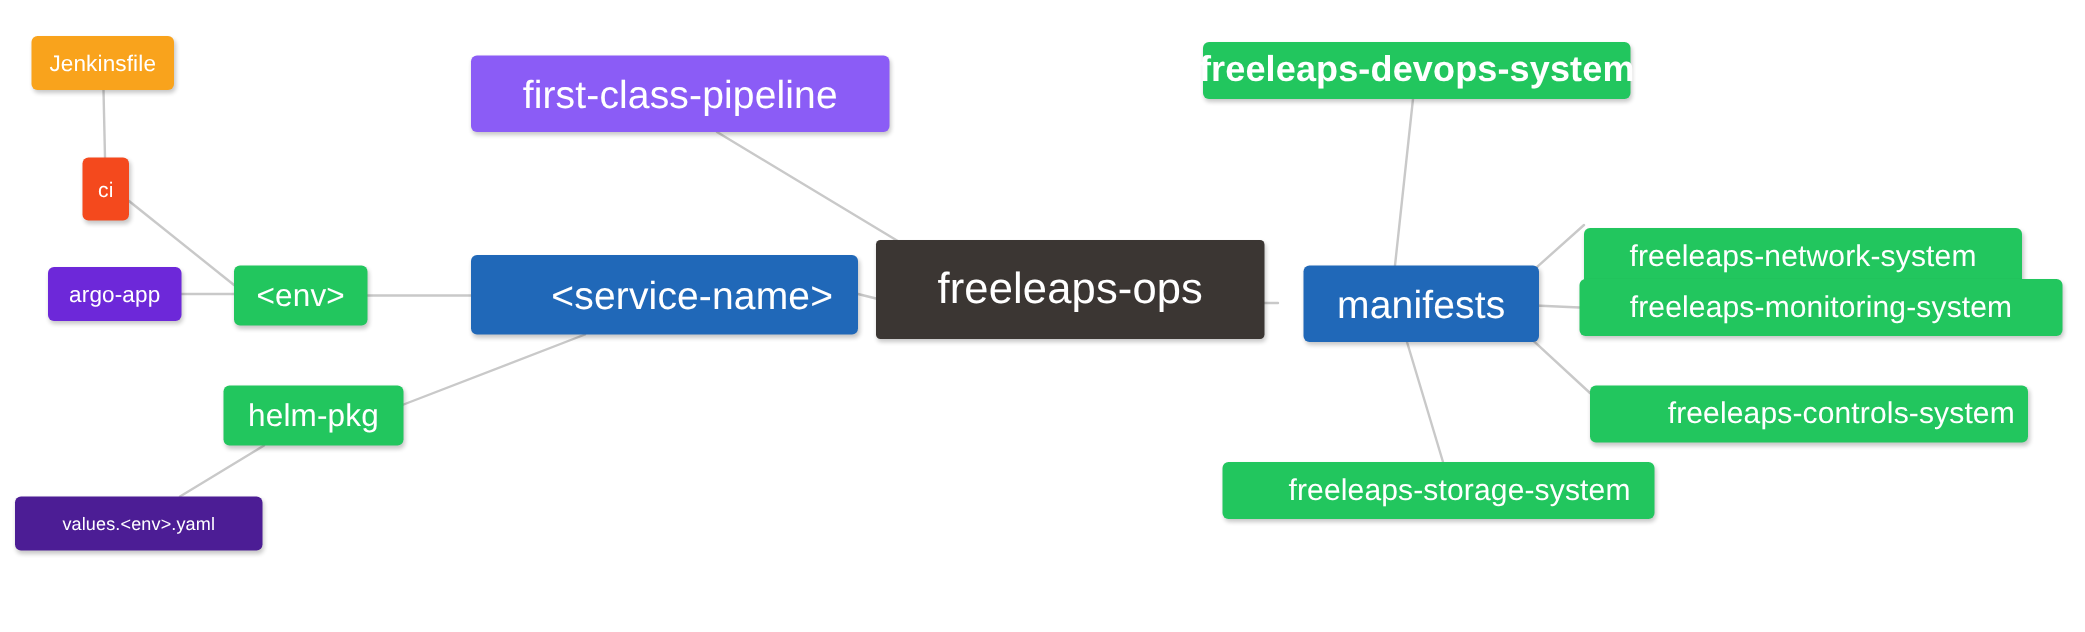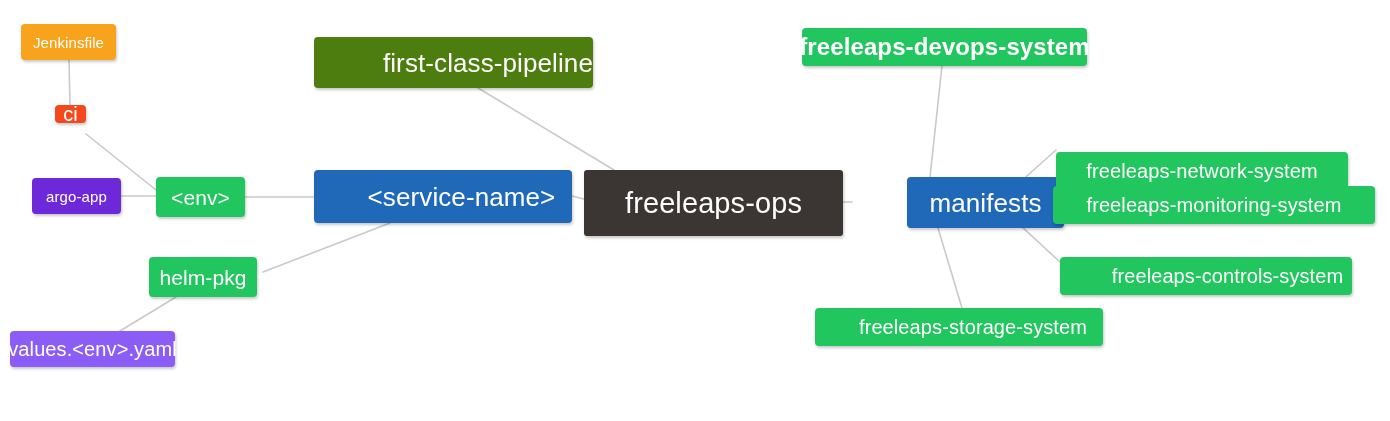--- a/index.html
+++ b/index.html
@@ -55,48 +55,48 @@
       <line x1="69" y1="60" x2="70" y2="105" stroke="#c9c9c9" stroke-width="1.6" stroke-linecap="round"></line>
       <line x1="121" y1="196" x2="156" y2="196" stroke="#c9c9c9" stroke-width="1.6" stroke-linecap="round"></line>
       <line x1="120" y1="331" x2="176" y2="297" stroke="#c9c9c9" stroke-width="1.6" stroke-linecap="round"></line>
       <line x1="930" y1="177" x2="942" y2="66" stroke="#c9c9c9" stroke-width="1.6" stroke-linecap="round"></line>
       <line x1="1009" y1="192" x2="1056" y2="150" stroke="#c9c9c9" stroke-width="1.6" stroke-linecap="round"></line>
       <line x1="1009" y1="203" x2="1053" y2="205" stroke="#c9c9c9" stroke-width="1.6" stroke-linecap="round"></line>
       <line x1="1009" y1="215" x2="1060" y2="262" stroke="#c9c9c9" stroke-width="1.6" stroke-linecap="round"></line>
       <line x1="938" y1="228" x2="962" y2="308" stroke="#c9c9c9" stroke-width="1.6" stroke-linecap="round"></line>
     </svg>
   <div id="node-layer">
-      <div class="node" style="left: 584px; top: 170px; width: 259px; height: 66px; background: rgb(59, 54, 51); border-radius: 3px; font-size: 29px;">
+      <div class="node" style="left: 584px; top: 160px; width: 259px; height: 66px; background: rgb(59, 54, 51); border-radius: 3px; font-size: 29px;">
         <span class="node-label">freeleaps-ops</span>
       </div>
       <div class="node" style="left: 314px; top: 170px; width: 258px; height: 53px; background: rgb(32, 104, 184); border-radius: 4px; font-size: 26px; padding-left: 37px;">
         <span class="node-label">&lt;service-name&gt;</span>
       </div>
-      <div class="node" style="left: 314px; top: 37px; width: 279px; height: 51px; background: #4d7c0f; border-radius: 4px; font-size: 26px; justify-content: flex-end;">
+      <div class="node" style="left: 314px; top: 37px; width: 279px; height: 51px; background: #8b5cf6; border-radius: 4px; font-size: 26px;">
         <span class="node-label">first-class-pipeline</span>
       </div>
-      <div class="node" style="left: 869px; top: 177px; width: 157px; height: 51px; background: rgb(32, 104, 184); border-radius: 4px; font-size: 26px; margin-left: 38px;">
+      <div class="node" style="left: 869px; top: 177px; width: 157px; height: 51px; background: rgb(32, 104, 184); border-radius: 4px; font-size: 26px;">
         <span class="node-label">manifests</span>
       </div>
       <div class="node" style="left: 156px; top: 177px; width: 89px; height: 40px; background: rgb(34, 198, 94); border-radius: 4px; font-size: 21px; text-align: right;">
         <span class="node-label">&lt;env&gt;</span>
       </div>
-      <div class="node" style="left: 149px; top: 257px; width: 108px; height: 40px; background: rgb(34, 198, 94); border-radius: 4px; font-size: 21px;">
+      <div class="node" style="left: 149px; top: 257px; width: 120px; height: 40px; background: rgb(34, 198, 94); border-radius: 4px; font-size: 21px;">
         <span class="node-label">helm-pkg</span>
       </div>
-      <div class="node" style="left: 55px; top: 105px; width: 31px; height: 18px; background: rgb(244, 73, 29); border-radius: 4px; font-size: 20px;">
+      <div class="node" style="left: 55px; top: 105px; width: 31px; height: 42px; background: rgb(244, 73, 29); border-radius: 4px; font-size: 14px;">
         <span class="node-label">ci</span>
       </div>
       <div class="node" style="left: 21px; top: 24px; width: 95px; height: 36px; background: rgb(249, 163, 28); border-radius: 4px; font-size: 15px;">
         <span class="node-label">Jenkinsfile</span>
       </div>
       <div class="node" style="left: 32px; top: 178px; width: 89px; height: 36px; background: #6d28d9; border-radius: 4px; font-size: 15px;">
         <span class="node-label">argo-app</span>
       </div>
-      <div class="node" style="left: 10px; top: 331px; width: 165px; height: 36px; background: #8b5cf6; border-radius: 4px; font-size: 20px;">
+      <div class="node" style="left: 10px; top: 331px; width: 165px; height: 36px; background: #4c1d95; border-radius: 4px; font-size: 12px;">
         <span class="node-label">values.&lt;env&gt;.yaml</span>
       </div>
       <div class="node" style="left: 802px; top: 28px; width: 285px; height: 38px; background: rgb(34, 198, 94); border-radius: 4px; font-size: 24px; font-weight: bold;">
         <span class="node-label">freeleaps-devops-system</span>
       </div>
       <div class="node" style="left: 1056px; top: 112px; width: 292px; height: 38px; background: rgb(34, 198, 94); border-radius: 4px; font-size: 20px; margin-top: 40px;">
         <span class="node-label">freeleaps-network-system</span>
       </div>
       <div class="node" style="left: 1053px; top: 186px; width: 322px; height: 38px; background: rgb(34, 198, 94); border-radius: 4px; font-size: 20px;">
         <span class="node-label">freeleaps-monitoring-system</span>

